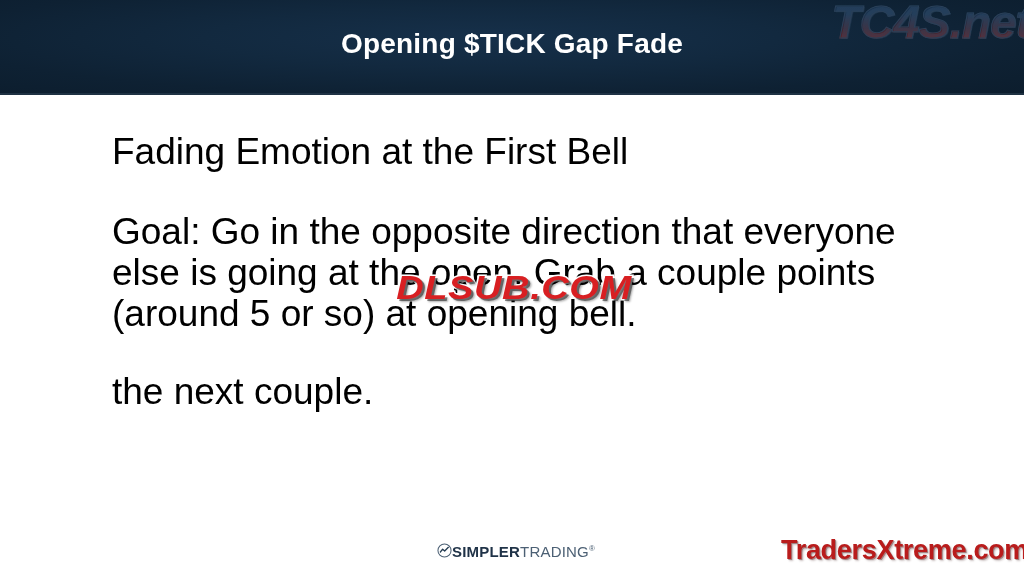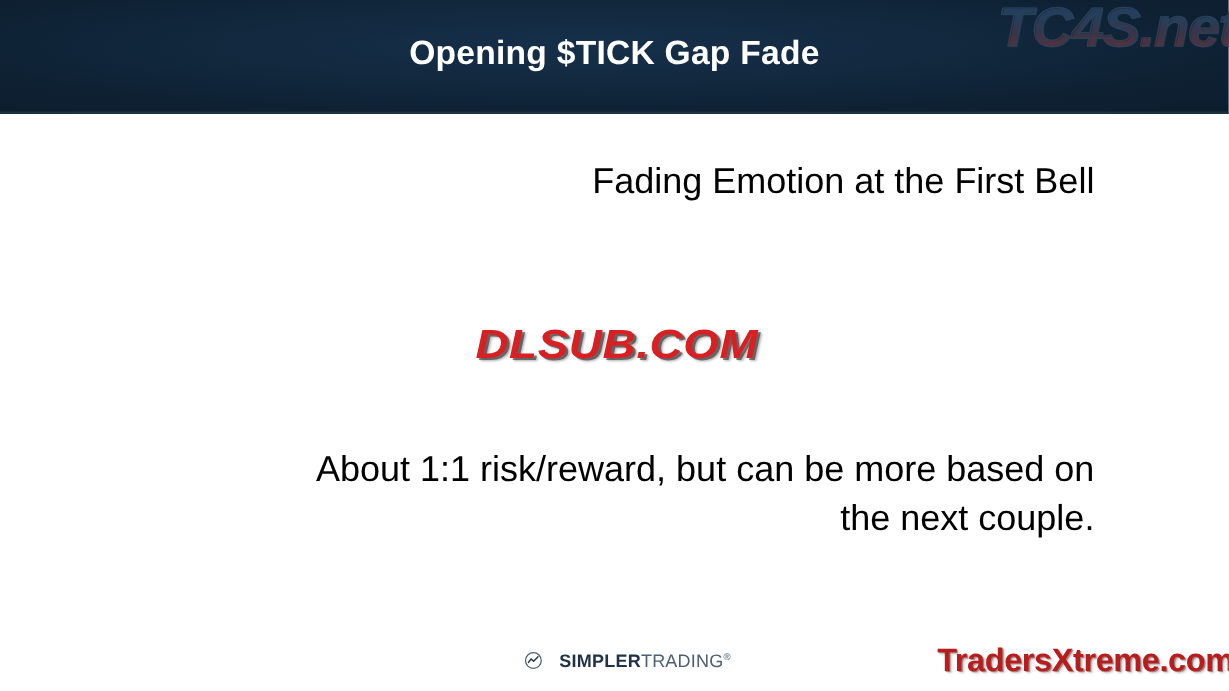--- a/index.html
+++ b/index.html
@@ -85,23 +85,23 @@
     position: absolute;
     left: 0;
     top: 95px;
     width: 1024px;
     height: 481px;
   }
   .body-block {
     position: absolute;
     left: 112px;
     width: 800px;
-    text-align: right;
+    text-align: left;
     color: #000000;
-    font-size: 30px;
+    font-size: 37px;
     line-height: 41px;
     font-family: "Liberation Sans", sans-serif;
     font-weight: normal;
   }
   #para-1 { top: 36px; }
   #para-2 { top: 116px; }
   #para-3 { top: 276px; }
   .body-line { display: block; white-space: nowrap; }
 
   
@@ -128,21 +128,21 @@
     pointer-events: none;
   }
 
   
   #simpler-logo {
     position: absolute;
     left: 437px;
     top: 540px;
     display: flex;
     align-items: center;
-    gap: 14px;
+    gap: 0;
     height: 20px;
   }
   #simpler-logo-icon {
     width: 15px;
     height: 15px;
     flex: 0 0 15px;
     display: block;
   }
   #simpler-logo-text {
     font-family: "Liberation Sans", sans-serif;
@@ -188,23 +188,27 @@
     <div id="slide-title">Opening $TICK Gap Fade</div>
     <div id="tc4s-watermark">TC4S.net</div>
   </div>
 
   <div id="body-content">
 
     <div class="body-block" id="para-1">
       <span class="body-line">Fading Emotion at the First Bell</span>
     </div>
 
+    <div class="body-block" id="para-2">
+      <span class="body-line">Goal: Go in the opposite direction that everyone</span>
+      <span class="body-line">else is going at the open. Grab a couple points</span>
+      <span class="body-line">(around 5 or so) at opening bell.</span>
+    </div>
 
     <div class="body-block" id="para-3">
-      <span class="body-line">About 1:1 risk/reward, but can be more based on</span>
       <span class="body-line">the next couple.</span>
     </div>
 
   </div>
 
   <div id="dlsub-watermark">DLSUB.COM</div>
 
   <div id="simpler-logo">
     <span id="simpler-logo-icon-wrap">
       <svg id="simpler-logo-icon" viewBox="0 0 16 16" xmlns="http://www.w3.org/2000/svg">

